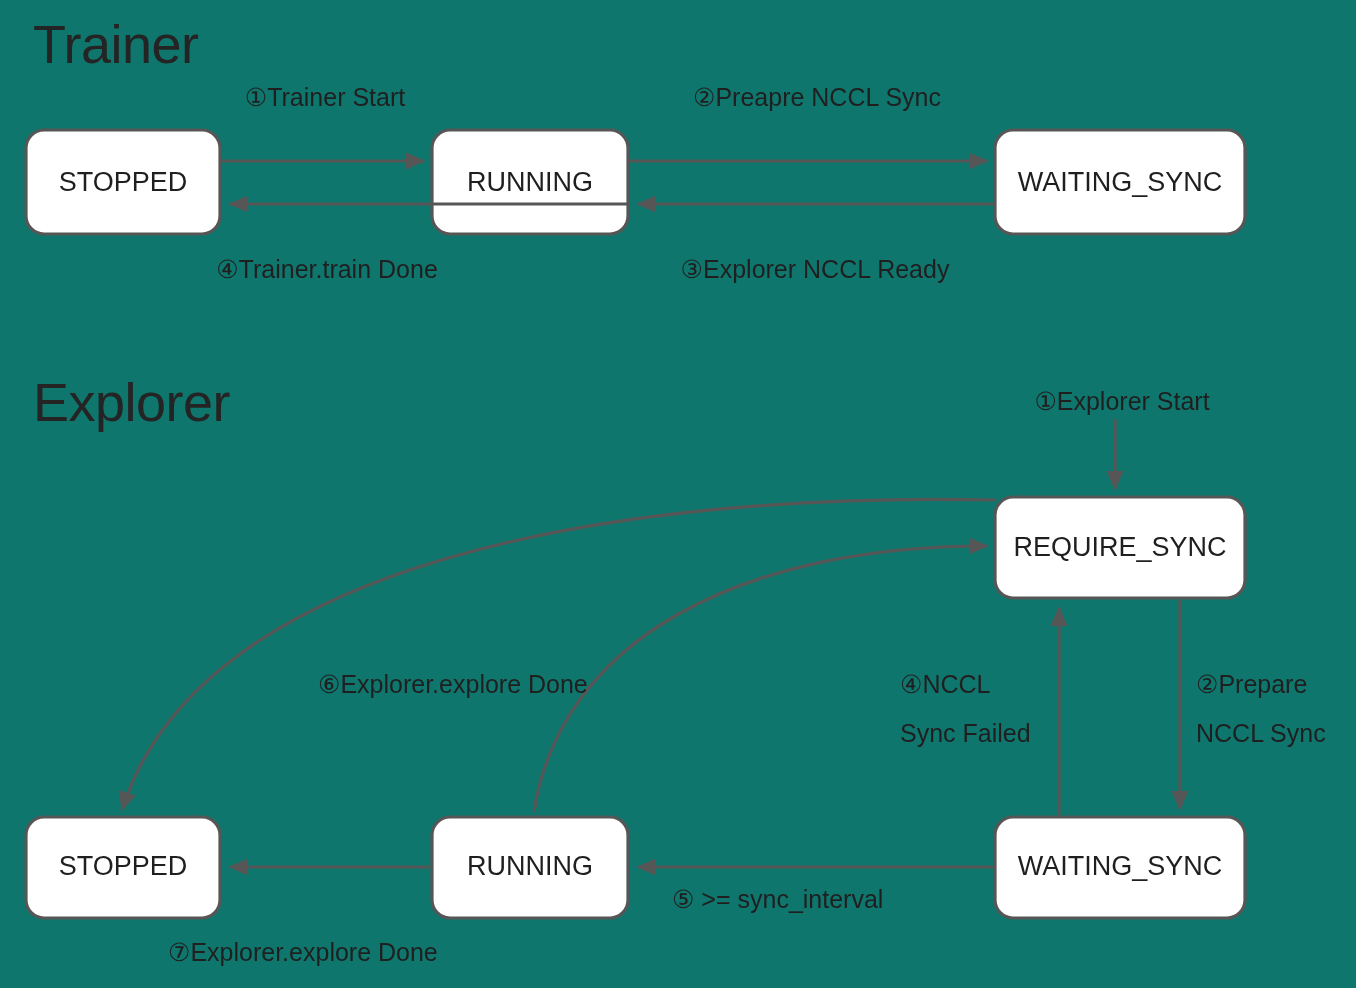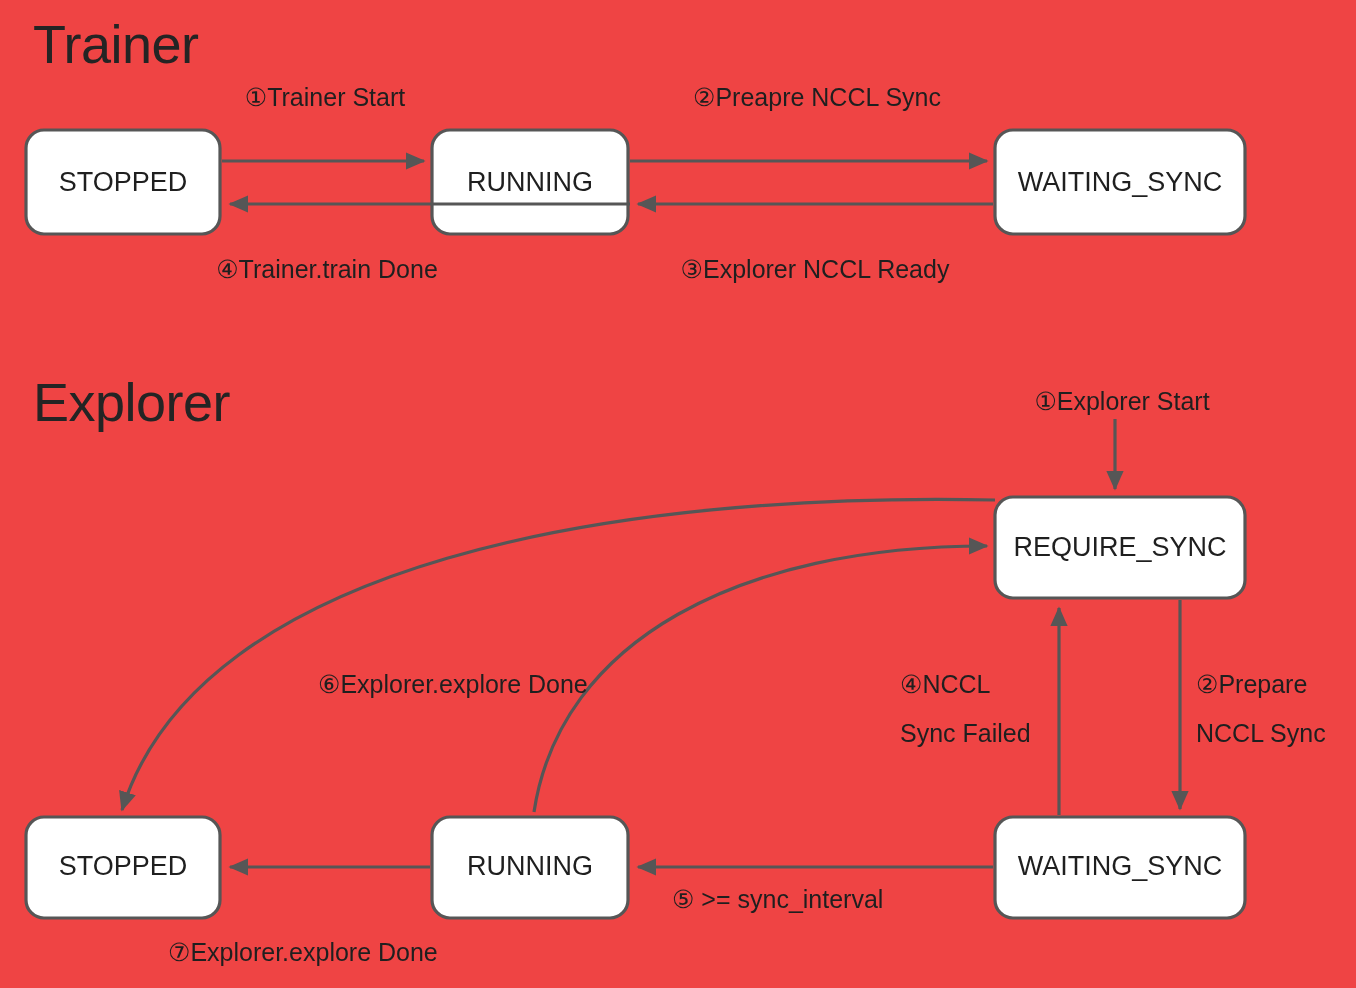--- a/index.html
+++ b/index.html
@@ -10,21 +10,21 @@
   body {
     width: 1356px;
     height: 988px;
     font-family: "Liberation Sans", sans-serif;
     overflow: hidden;
   }
   #canvas {
     position: relative;
     width: 1356px;
     height: 988px;
-    background: #ef4444;
+    background: #0f766e;
   }
   svg.diagram {
     position: absolute;
     top: 0;
     left: 0;
     width: 1356px;
     height: 988px;
   }
   .section-title {
     fill: #242424;

